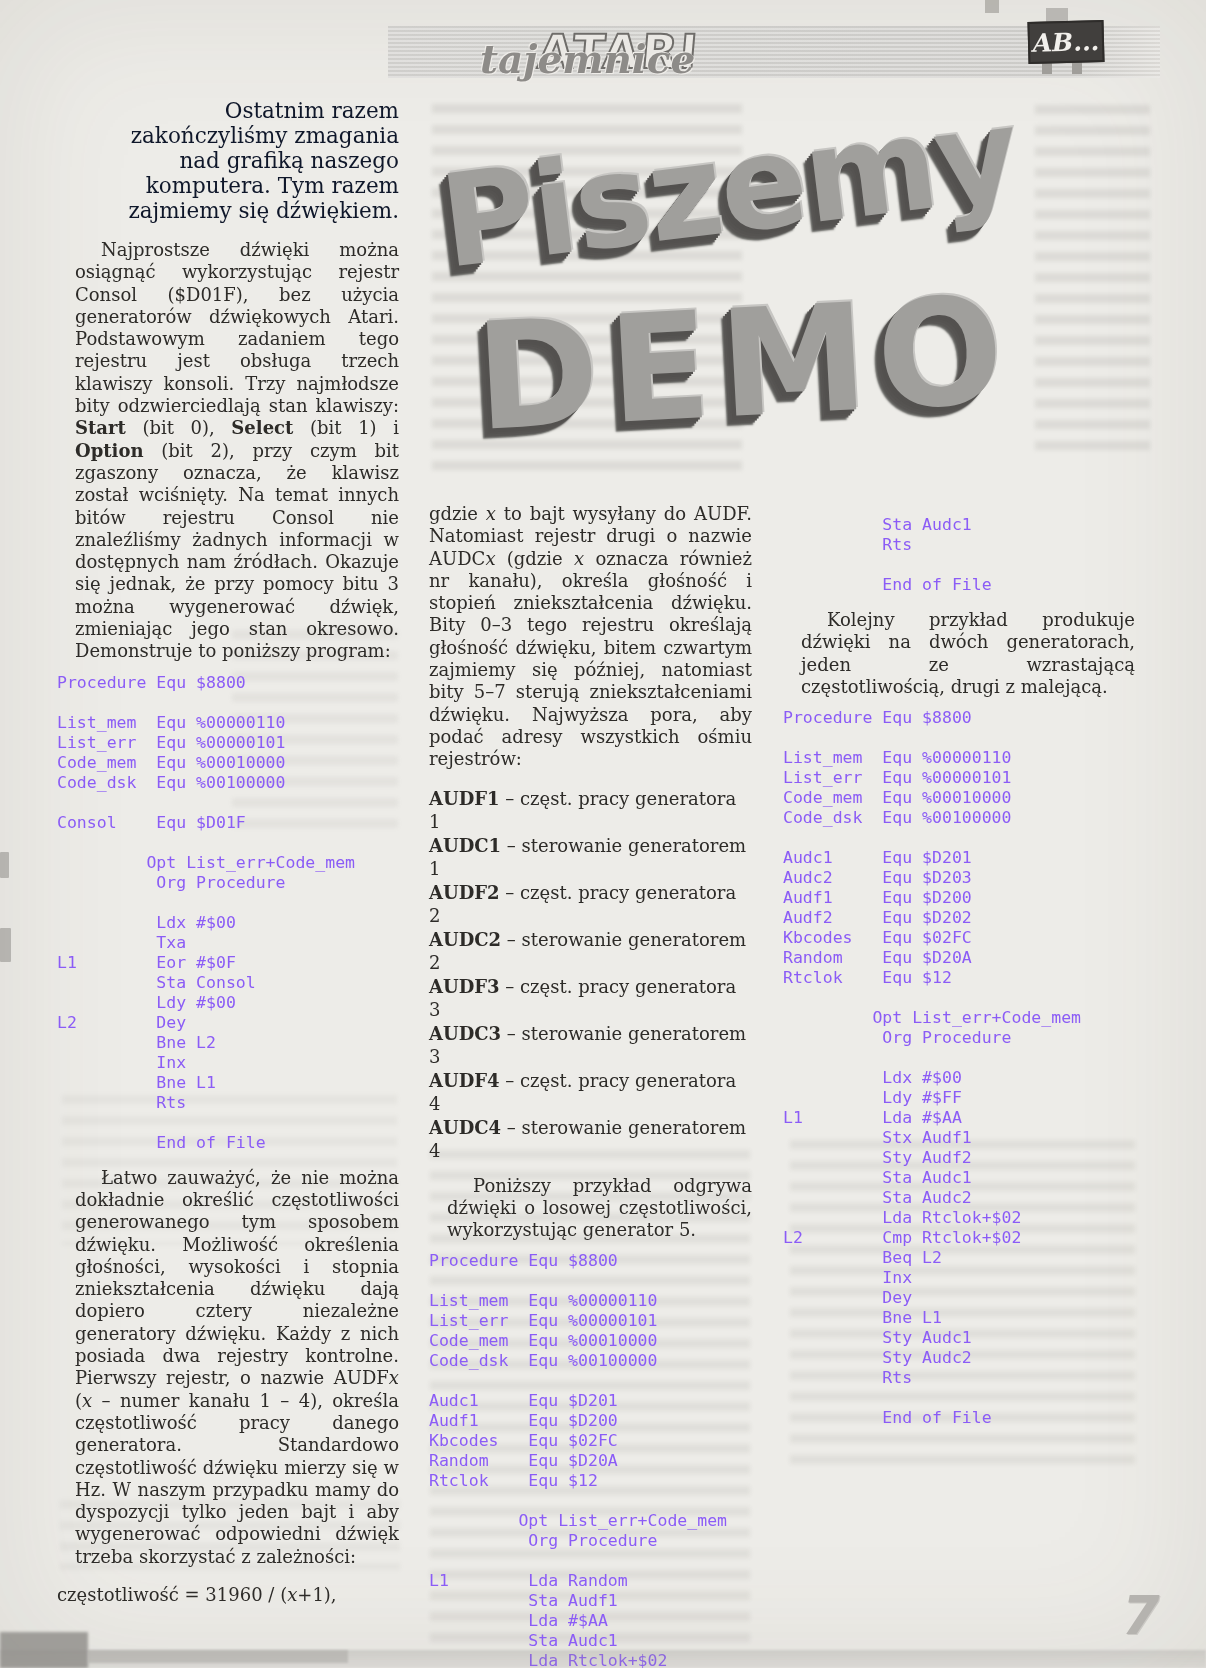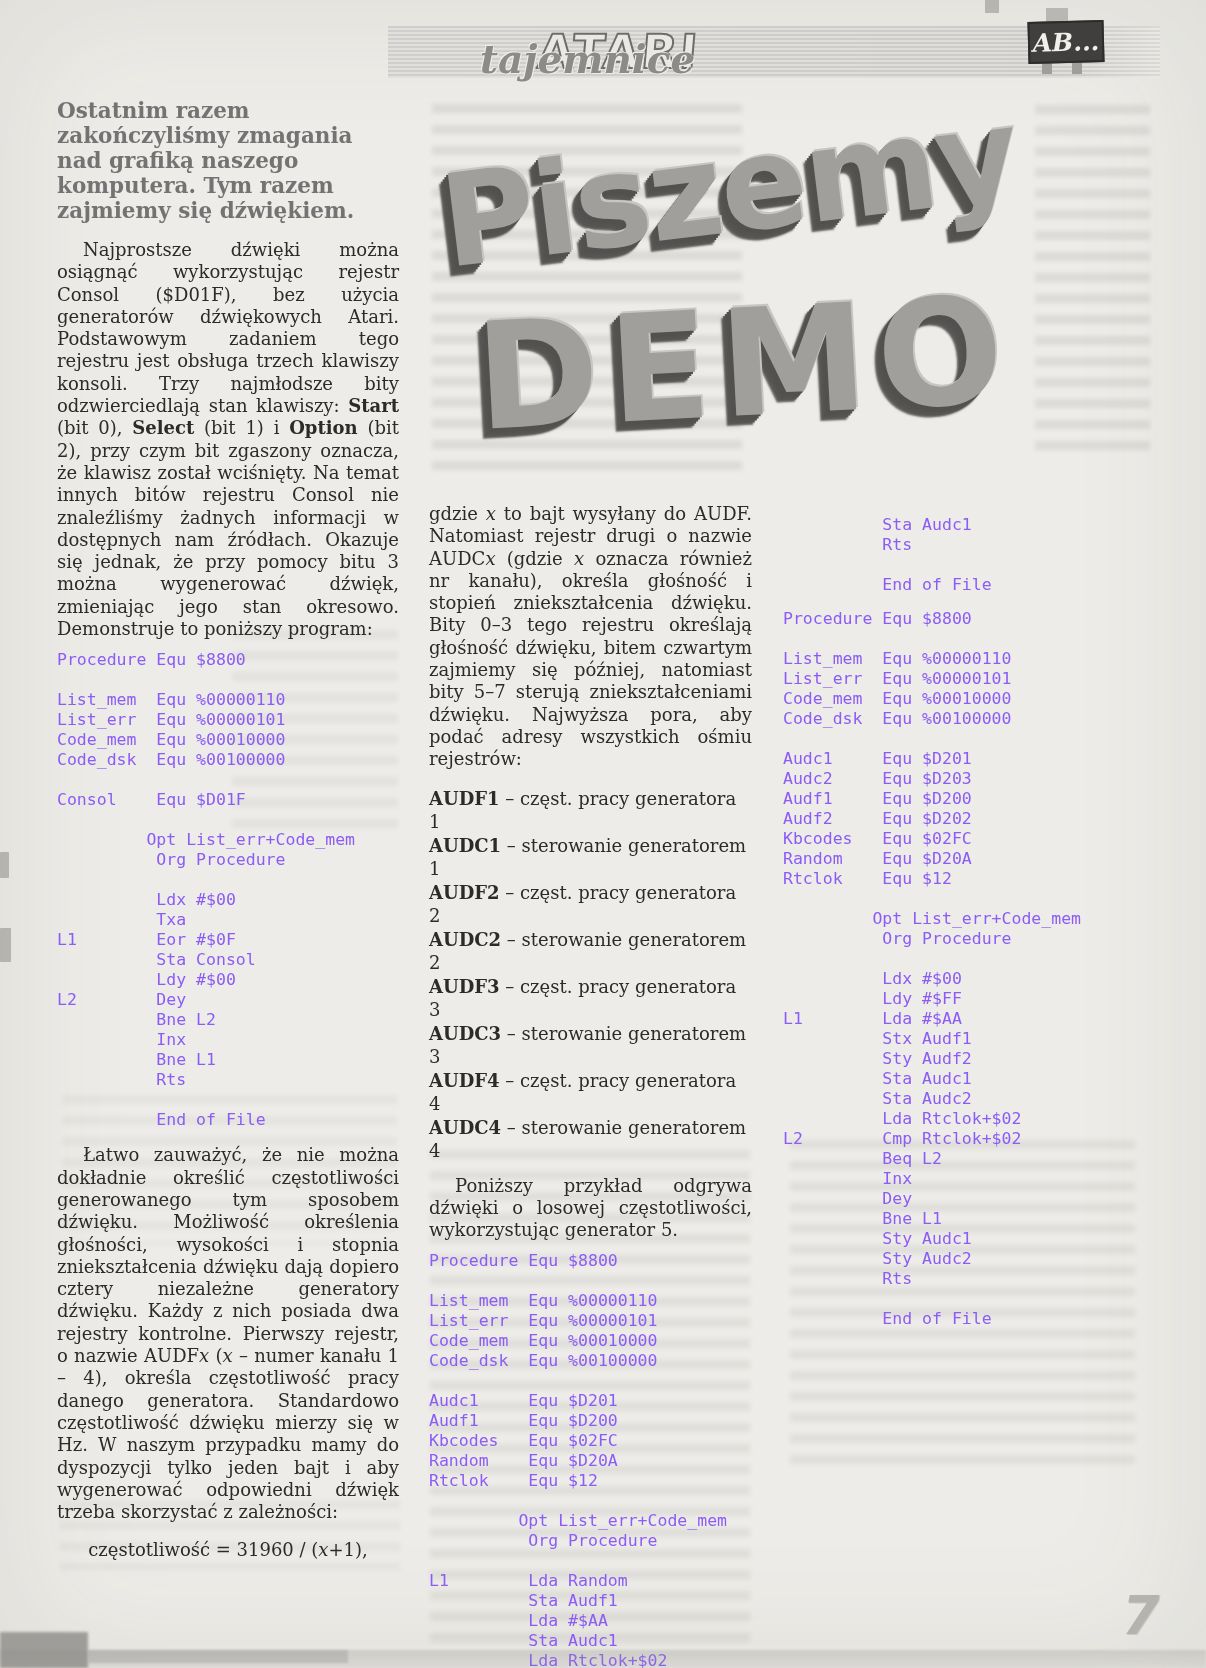--- a/index.html
+++ b/index.html
@@ -39,28 +39,28 @@
                     -6px 6px 0 #555351,-8px 8px 1px #585654,-10px 10px 2px rgba(60,60,58,.8);}
   .title-l1{left:12px;top:32px;font-size:128px;letter-spacing:-2px;transform:rotate(-7deg);}
   .title-l2{left:48px;top:198px;font-size:148px;letter-spacing:10px;transform:rotate(-3deg);}
 
   
   .col{position:absolute;z-index:3;}
   .col1{left:57px;top:98px;width:342px;}
   .col2{left:429px;top:503px;width:323px;}
   .col3{left:783px;top:505px;width:352px;}
 
-  .lead{font-weight:bold;font-size:21.5px;line-height:25px;text-align:left;
-        white-space:pre-line;margin:0 0 16px;color:#737373;}
+  .lead{font-weight:normal;font-size:21.5px;line-height:25px;text-align:right;
+        white-space:pre-line;margin:0 0 16px;color:#0f172a;}
   .body{font-size:18px;line-height:22.3px;text-align:justify;margin:0 0 9px;}
-  .indent{text-indent:26px;}
+  .indent{text-indent:26px;margin-left:18px;}
   .code{font-family:"DejaVu Sans Mono","Liberation Mono",monospace;font-size:16.5px;
         line-height:20px;white-space:pre;margin:10px 0 14px;color:#8b5cf6;}
   .registers{font-size:18px;line-height:23.5px;white-space:pre-line;margin:16px 0 12px;text-align:left;}
-  .formula{margin-top:16px;text-align:center;}
+  .formula{margin-top:16px;text-align:left;}
   .b{font-weight:bold}.i{font-style:italic}
 
   
   .page-number{position:absolute;left:1122px;top:1584px;z-index:3;
         font-family:"DejaVu Sans","Liberation Sans",sans-serif;font-weight:bold;font-style:italic;
         font-size:54px;color:#b5b3af;text-shadow:1px 1px 0 #cbc9c5;}
 
   
   .ghost{position:absolute;z-index:1;filter:blur(2px);
         background:repeating-linear-gradient(180deg,rgba(120,118,114,.14) 0 9px,transparent 9px 21px);}
@@ -187,20 +187,21 @@
           Lda Kbcodes
           Bmi L1
           Lda #$00</pre>
   </div>
 
   <div class="col col3">
     <pre class="code">          Sta Audc1
           Rts
 
           End of File</pre>
+    <p class="body indent">Kolejny przykład produkuje dźwięki na dwóch generatorach, jeden ze wzrastającą częstotliwością, drugi z malejącą.</p>
     <pre class="code">Procedure Equ $8800
 
 List_mem  Equ %00000110
 List_err  Equ %00000101
 Code_mem  Equ %00010000
 Code_dsk  Equ %00100000
 
 Audc1     Equ $D201
 Audc2     Equ $D203
 Audf1     Equ $D200

